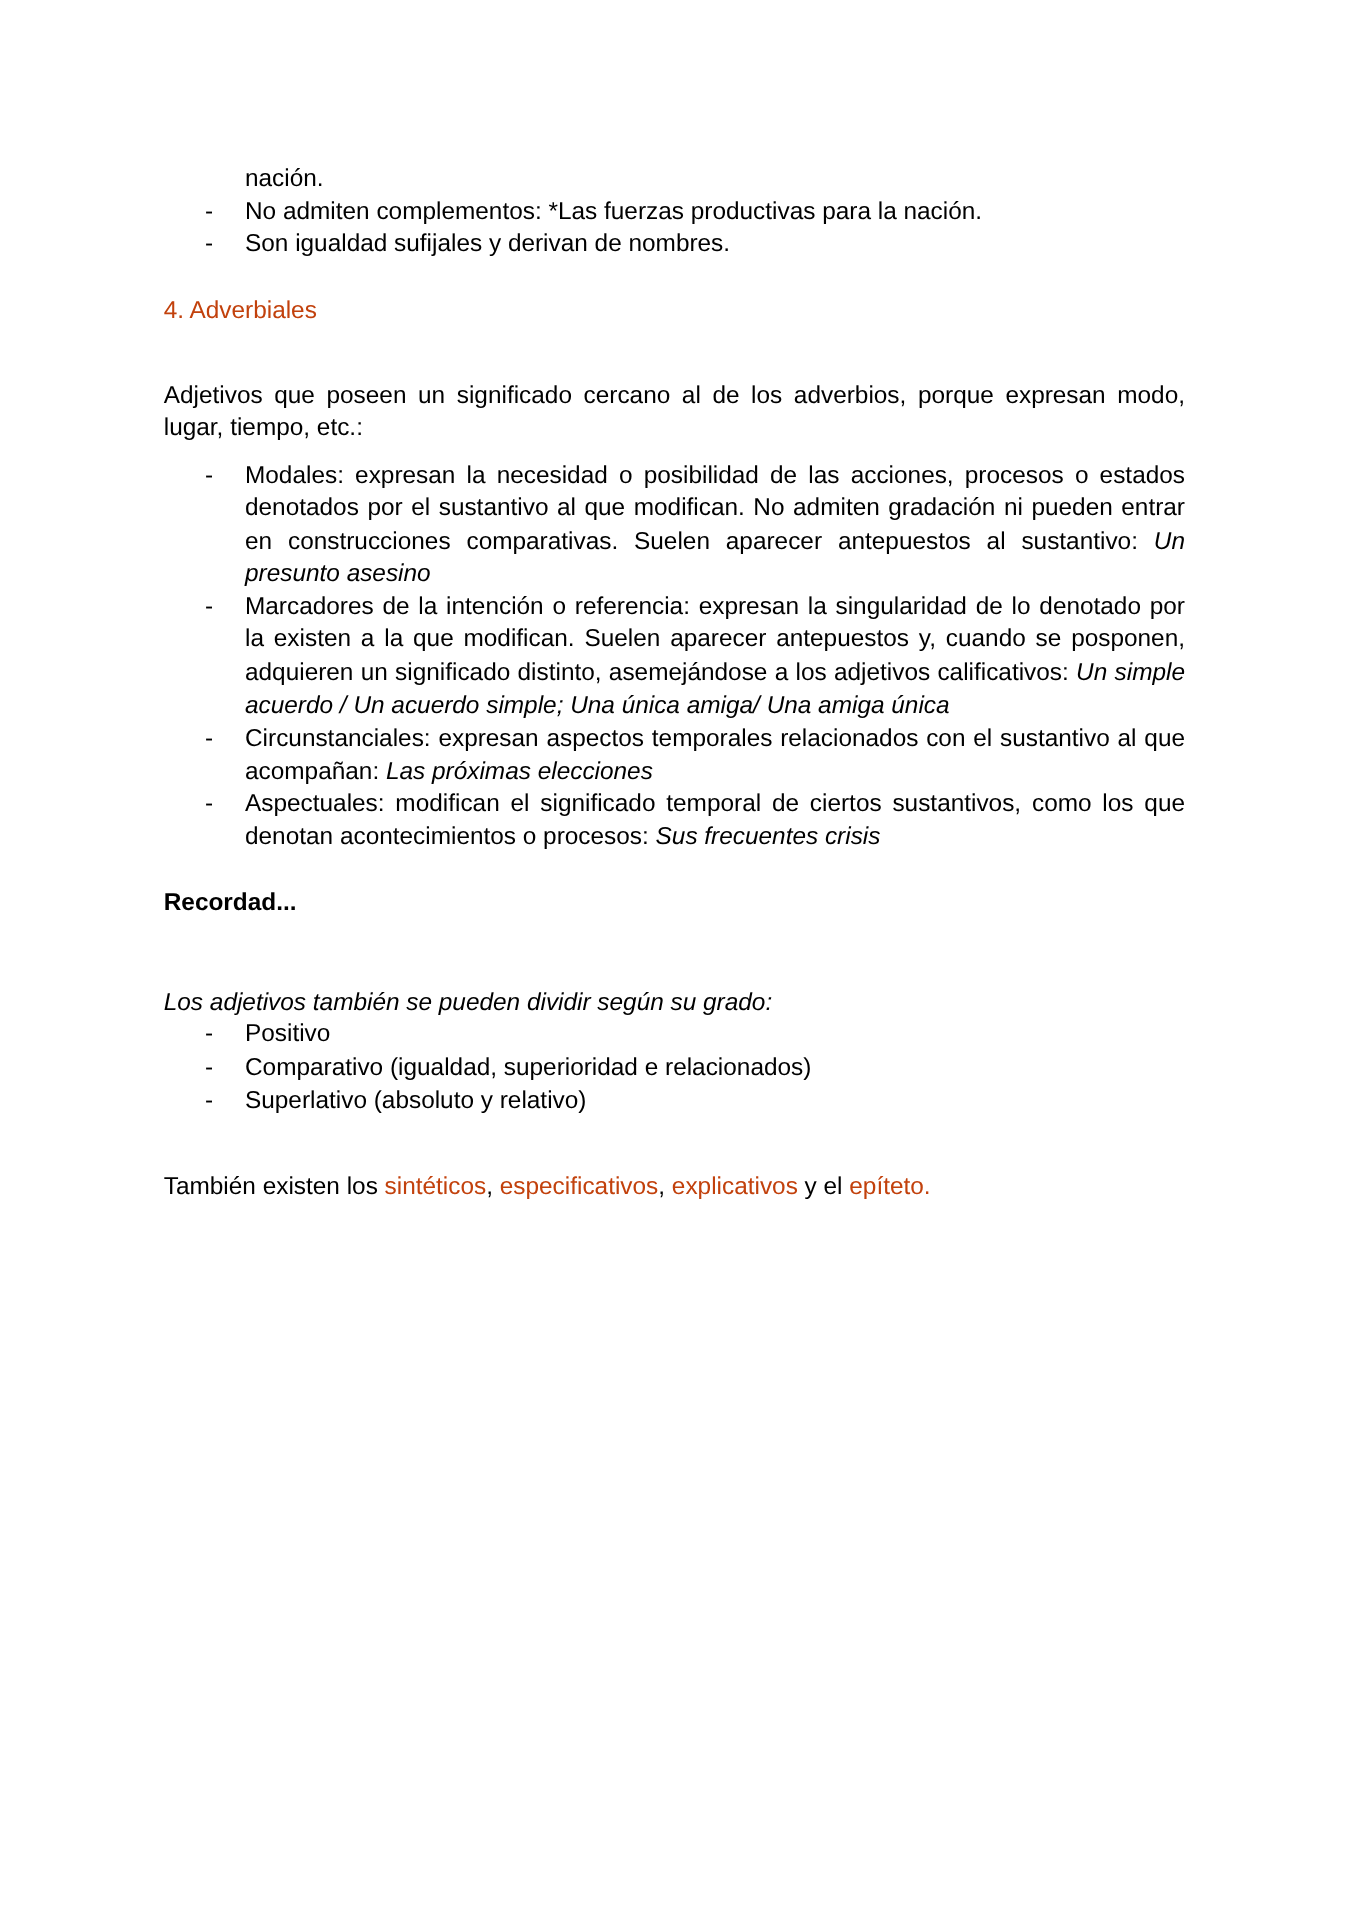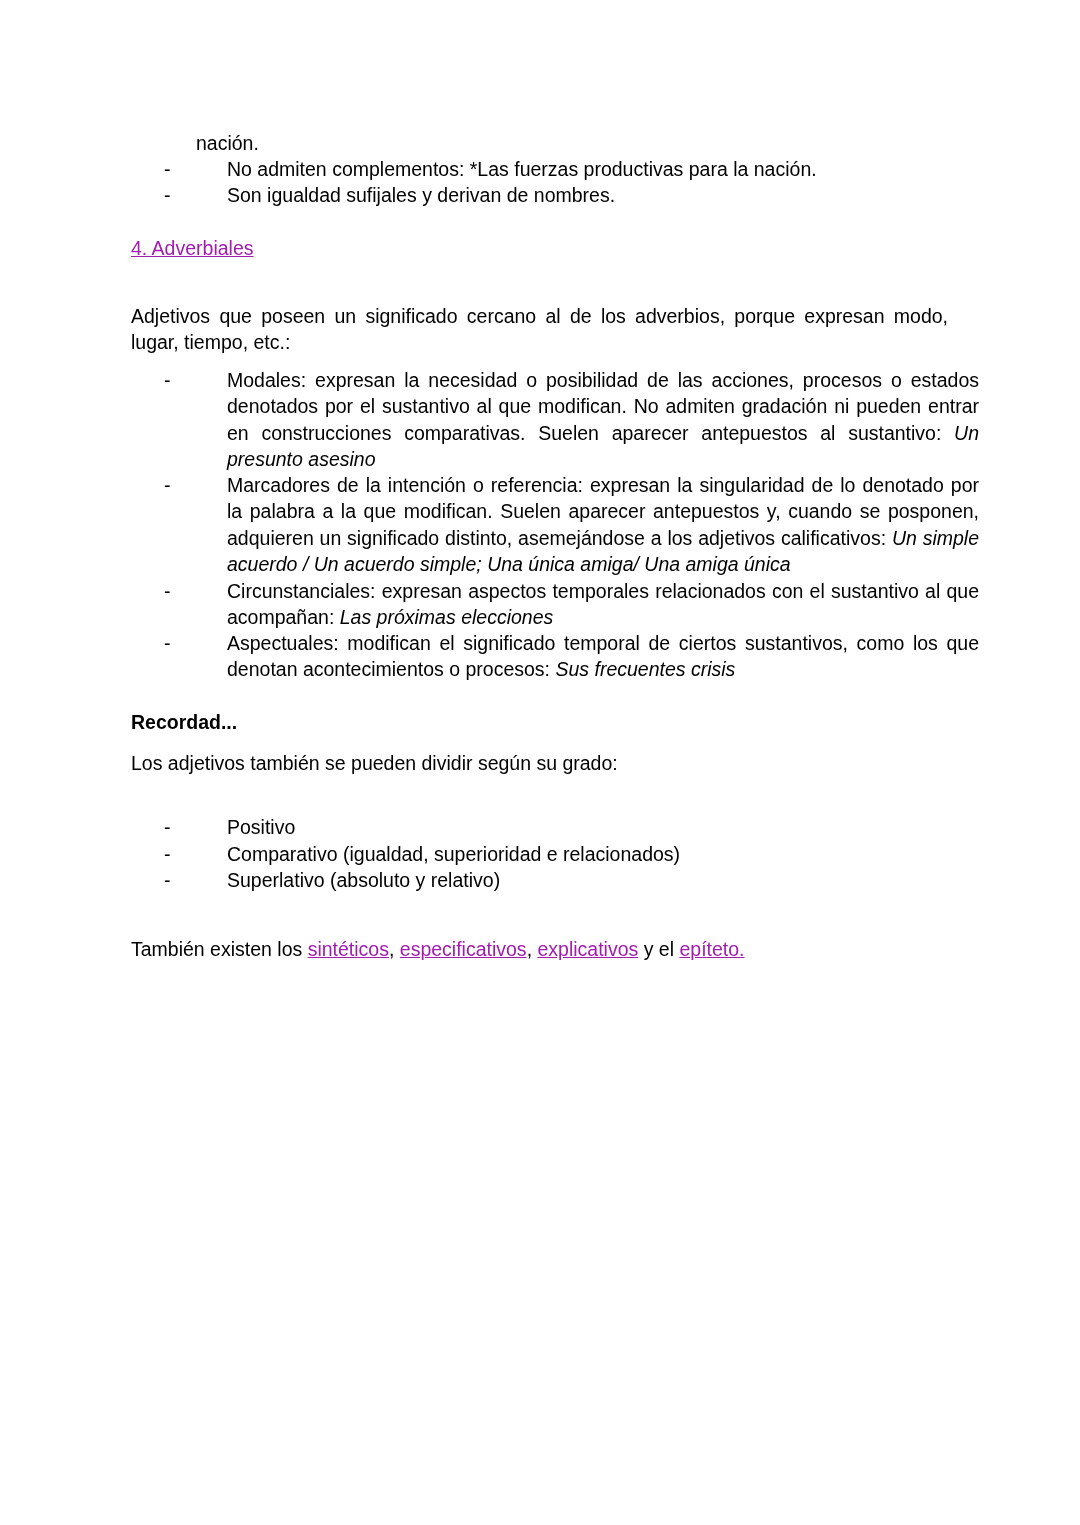--- a/index.html
+++ b/index.html
@@ -1,24 +1,24 @@
 <!DOCTYPE html>
 <html><head>
 <meta charset="utf-8">
 <style>
   html, body { margin: 0; padding: 0; background: #ffffff; }
   body { width: 1080px; height: 1525px; position: relative; overflow: hidden;
          font-family: "Liberation Sans", sans-serif; color: #000; font-size: 19.5px; }
   .page { position: absolute; left: 131px; top: 0; width: 817px; }
   .line { position: absolute; left: 0; white-space: nowrap; line-height: 26px; }
-  .red { color: #a21caf; text-decoration: underline; }
+  .red { color: #c2410c; }
   .para { position: absolute; left: 0; width: 817px; line-height: 26.3px; text-align: justify; }
   .bullet { position: absolute; left: 0; width: 817px; }
   .dash { position: absolute; left: 33px; top: 0; line-height: 26.3px; }
-  .btext { position: absolute; left: 65px; width: 752px; line-height: 26.3px; text-align: justify; text-align-last: left; margin-left: 31px; }
+  .btext { position: absolute; left: 65px; width: 752px; line-height: 26.3px; text-align: justify; text-align-last: left; }
   i { font-style: italic; }
 </style>
 </head>
 <body>
 
 <div class="page">
 
   <div class="line" style="left:65px; top:130px;">nación.</div>
 
   <div class="bullet" style="top:156px;">
@@ -34,36 +34,36 @@
 
   <div class="para" style="top:287px;margin-top:16px;">Adjetivos que poseen un significado cercano al de los adverbios, porque expresan modo, lugar, tiempo, etc.:</div>
 
   <div class="bullet" style="top:367px;">
     <span class="dash">-</span>
     <span class="btext"><span>Modales: expresan la necesidad o posibilidad de las acciones, procesos o estados denotados por el sustantivo al que modifican. No admiten gradación ni pueden entrar en construcciones comparativas. Suelen aparecer antepuestos al sustantivo: </span><i>Un presunto asesino</i></span>
   </div>
 
   <div class="bullet" style="top:472px;">
     <span class="dash">-</span>
-    <span class="btext"><span>Marcadores de la intención o referencia: expresan la singularidad de lo denotado por la palabra a la que modifican. Suelen aparecer antepuestos y, cuando se posponen, adquieren un significado distinto, asemejándose a los adjetivos calificativos: </span><i>Un simple acuerdo / Un acuerdo simple; Una única amiga/ Una amiga única</i></span>
+    <span class="btext"><span>Marcadores de la intención o referencia: expresan la singularidad de lo denotado por la existen a la que modifican. Suelen aparecer antepuestos y, cuando se posponen, adquieren un significado distinto, asemejándose a los adjetivos calificativos: </span><i>Un simple acuerdo / Un acuerdo simple; Una única amiga/ Una amiga única</i></span>
   </div>
 
   <div class="bullet" style="top:578px;">
     <span class="dash">-</span>
     <span class="btext"><span>Circunstanciales: expresan aspectos temporales relacionados con el sustantivo al que acompañan: </span><i>Las próximas elecciones</i></span>
   </div>
 
   <div class="bullet" style="top:630px;">
     <span class="dash">-</span>
     <span class="btext"><span>Aspectuales: modifican el significado temporal de ciertos sustantivos, como los que denotan acontecimientos o procesos: </span><i>Sus frecuentes crisis</i></span>
   </div>
 
   <div class="line" style="top:709px;font-weight:bold;">Recordad...</div>
 
-  <div class="line" style="top:750px;">Los adjetivos también se pueden dividir según su grado:</div>
+  <div class="line" style="top:789px;font-style:italic;">Los adjetivos también se pueden dividir según su grado:</div>
 
   <div class="bullet" style="top:814px;">
     <span class="dash">-</span>
     <span class="btext">Positivo</span>
   </div>
   <div class="bullet" style="top:841px;">
     <span class="dash">-</span>
     <span class="btext">Comparativo (igualdad, superioridad e relacionados)</span>
   </div>
   <div class="bullet" style="top:867px;">

